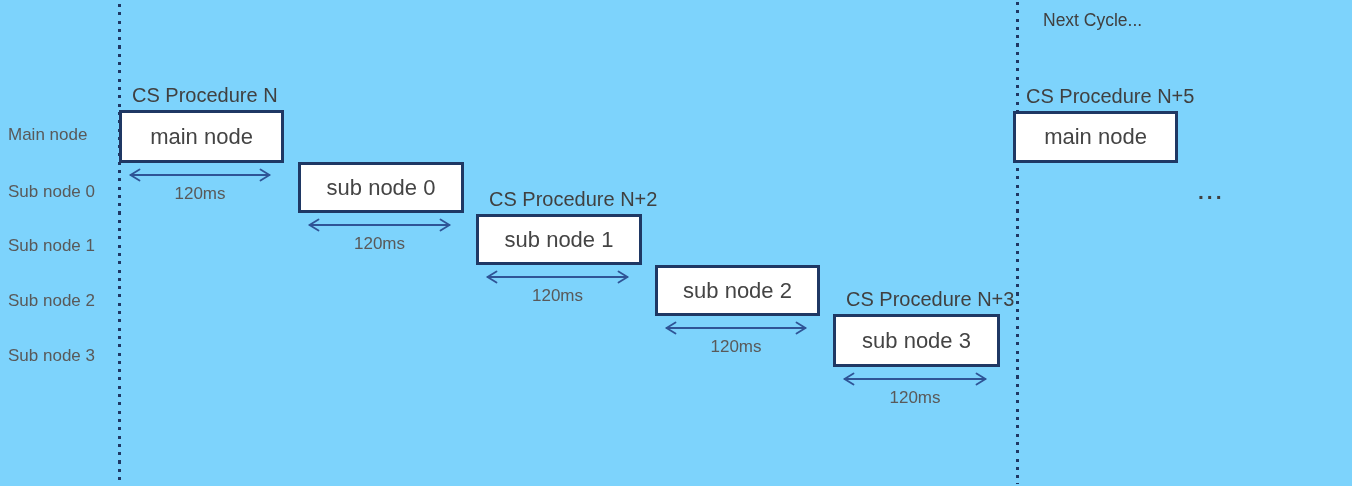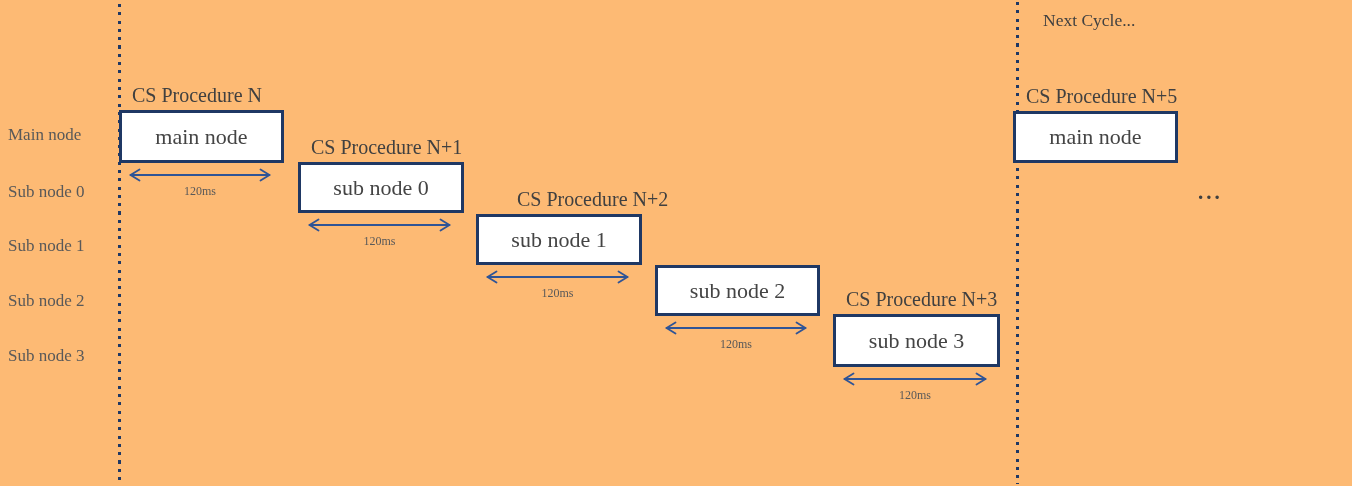--- a/index.html
+++ b/index.html
@@ -6,23 +6,23 @@
     --navy:#1f3864;
     --arrow:#2f5496;
     --t1:#404040;
     --t2:#595959;
   }
   html,body{margin:0;padding:0;background:#ffffff;}
   #canvas{
     position:relative;
     width:1352px;
     height:486px;
-    background:#fdba74;
+    background:#7dd3fc;
     overflow:hidden;
-    font-family:Liberation Serif, serif;
+    font-family:Liberation Sans, sans-serif;
   }
   .dotted-line{
     position:absolute;
     width:3px;
     background:repeating-linear-gradient(
       to bottom,
       var(--navy) 0px, var(--navy) 3px,
       transparent 3px, transparent 8.3px);
   }
   .row-label{
@@ -53,21 +53,21 @@
     color:#444444;
     white-space:nowrap;
   }
   .duration-arrow{
     position:absolute;
     height:14px;
   }
   .duration-arrow svg{display:block;}
   .duration-label{
     position:absolute;
-    font-size:12px;
+    font-size:17px;
     color:var(--t2);
     text-align:center;
     white-space:nowrap;
   }
   .next-cycle{
     position:absolute;
     left:1043px;
     top:10px;
     font-size:17.5px;
     color:var(--t1);
@@ -103,33 +103,32 @@
     <div class="duration-arrow" style="left: 128px; top: 168px; width: 144px;">
       <svg width="144" height="14" viewBox="0 0 144 14" xmlns="http://www.w3.org/2000/svg">
         <g stroke="#2f5496" stroke-width="1.8" fill="none" stroke-linecap="round" stroke-linejoin="round">
           <line x1="2.5" y1="7" x2="141.5" y2="7"></line>
           <polyline points="11.5,1.5 2.5,7 11.5,12.5"></polyline>
           <polyline points="132.5,1.5 141.5,7 132.5,12.5"></polyline>
         </g>
       </svg>
     </div>
     <div class="duration-label" style="left: 128px; top: 184px; width: 144px;">120ms</div>
-    <div class="proc-label" style="left: 311px; top: 137px;">CS Procedure N+1</div>
     <div class="node-box" style="left: 298px; top: 162px; width: 166px; height: 51px;">sub node 0</div>
     <div class="duration-arrow" style="left: 307px; top: 218px; width: 145px;">
       <svg width="145" height="14" viewBox="0 0 145 14" xmlns="http://www.w3.org/2000/svg">
         <g stroke="#2f5496" stroke-width="1.8" fill="none" stroke-linecap="round" stroke-linejoin="round">
           <line x1="2.5" y1="7" x2="142.5" y2="7"></line>
           <polyline points="11.5,1.5 2.5,7 11.5,12.5"></polyline>
           <polyline points="133.5,1.5 142.5,7 133.5,12.5"></polyline>
         </g>
       </svg>
     </div>
     <div class="duration-label" style="left: 307px; top: 234px; width: 145px;">120ms</div>
-    <div class="proc-label" style="left: 489px; top: 189px; margin-left: 28px;">CS Procedure N+2</div>
+    <div class="proc-label" style="left: 489px; top: 189px;">CS Procedure N+2</div>
     <div class="node-box" style="left: 476px; top: 214px; width: 166px; height: 51px;">sub node 1</div>
     <div class="duration-arrow" style="left: 485px; top: 270px; width: 145px;">
       <svg width="145" height="14" viewBox="0 0 145 14" xmlns="http://www.w3.org/2000/svg">
         <g stroke="#2f5496" stroke-width="1.8" fill="none" stroke-linecap="round" stroke-linejoin="round">
           <line x1="2.5" y1="7" x2="142.5" y2="7"></line>
           <polyline points="11.5,1.5 2.5,7 11.5,12.5"></polyline>
           <polyline points="133.5,1.5 142.5,7 133.5,12.5"></polyline>
         </g>
       </svg>
     </div>

